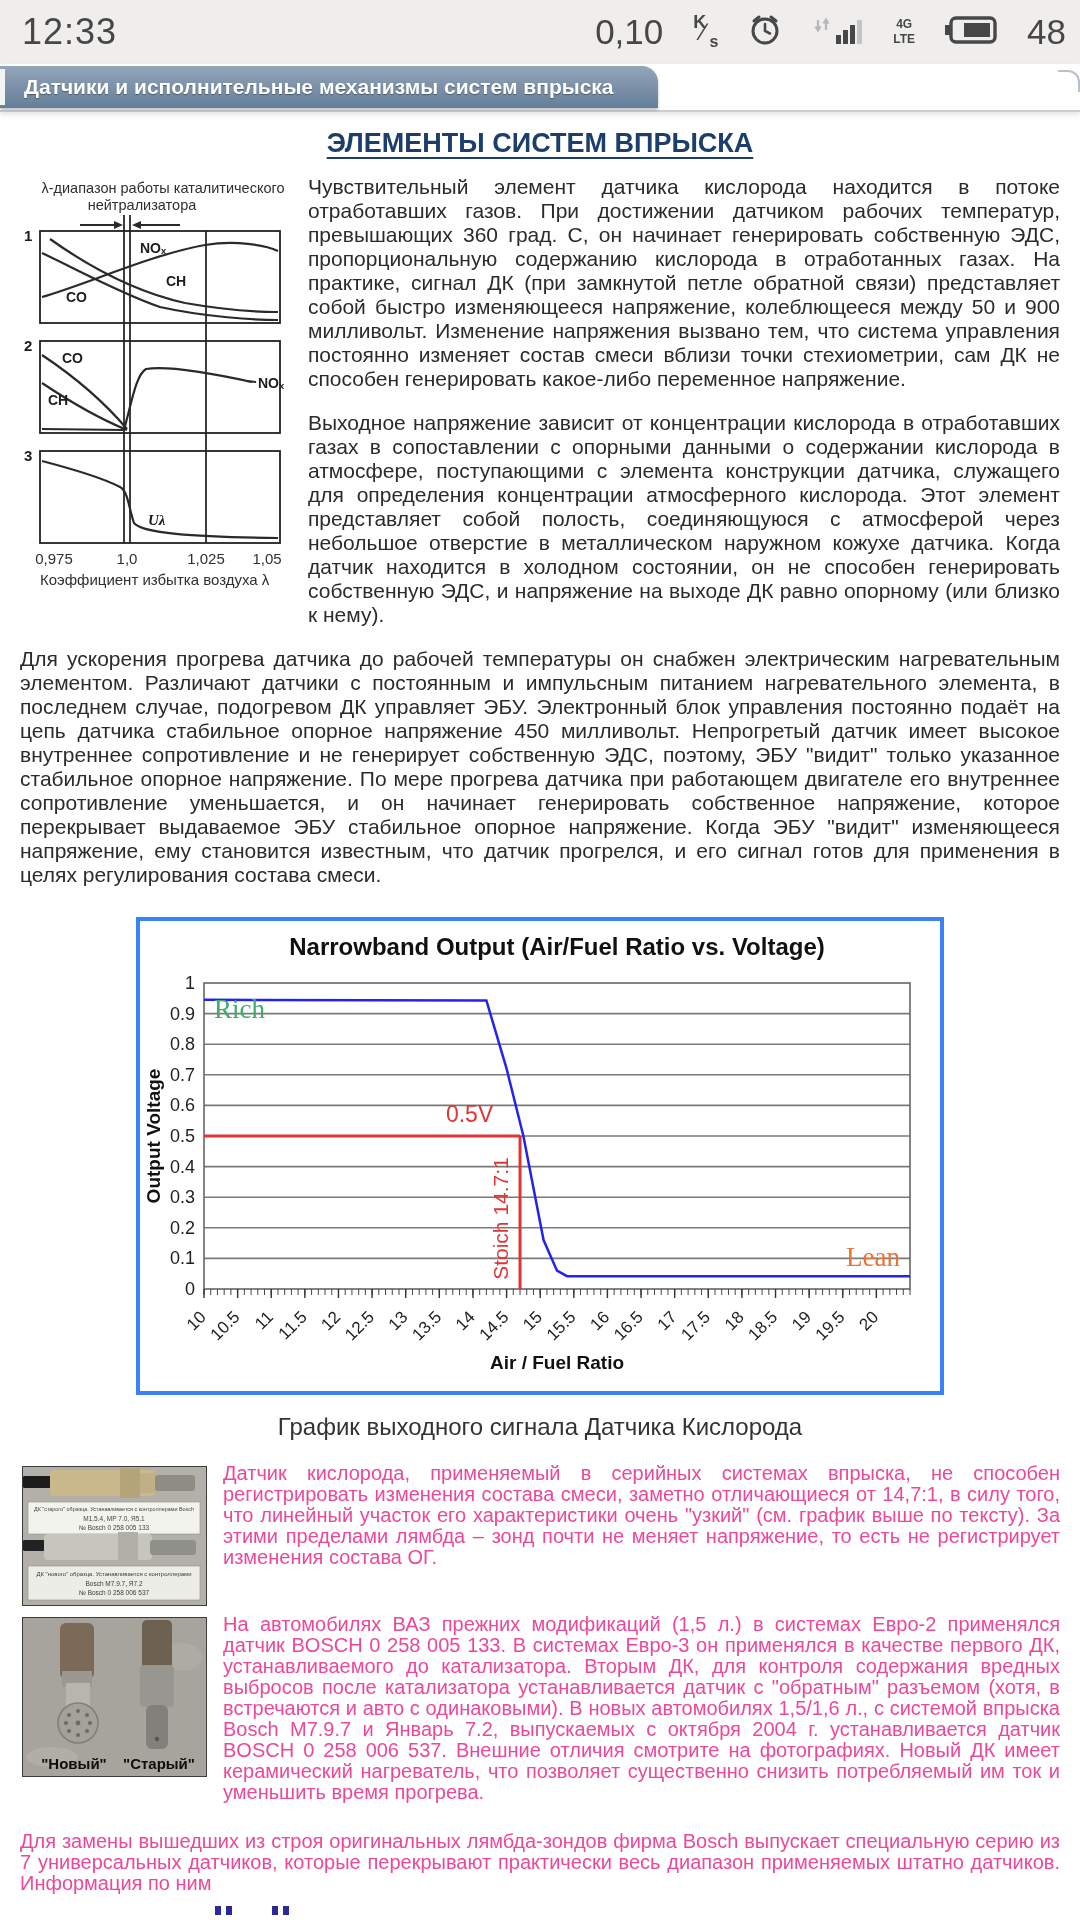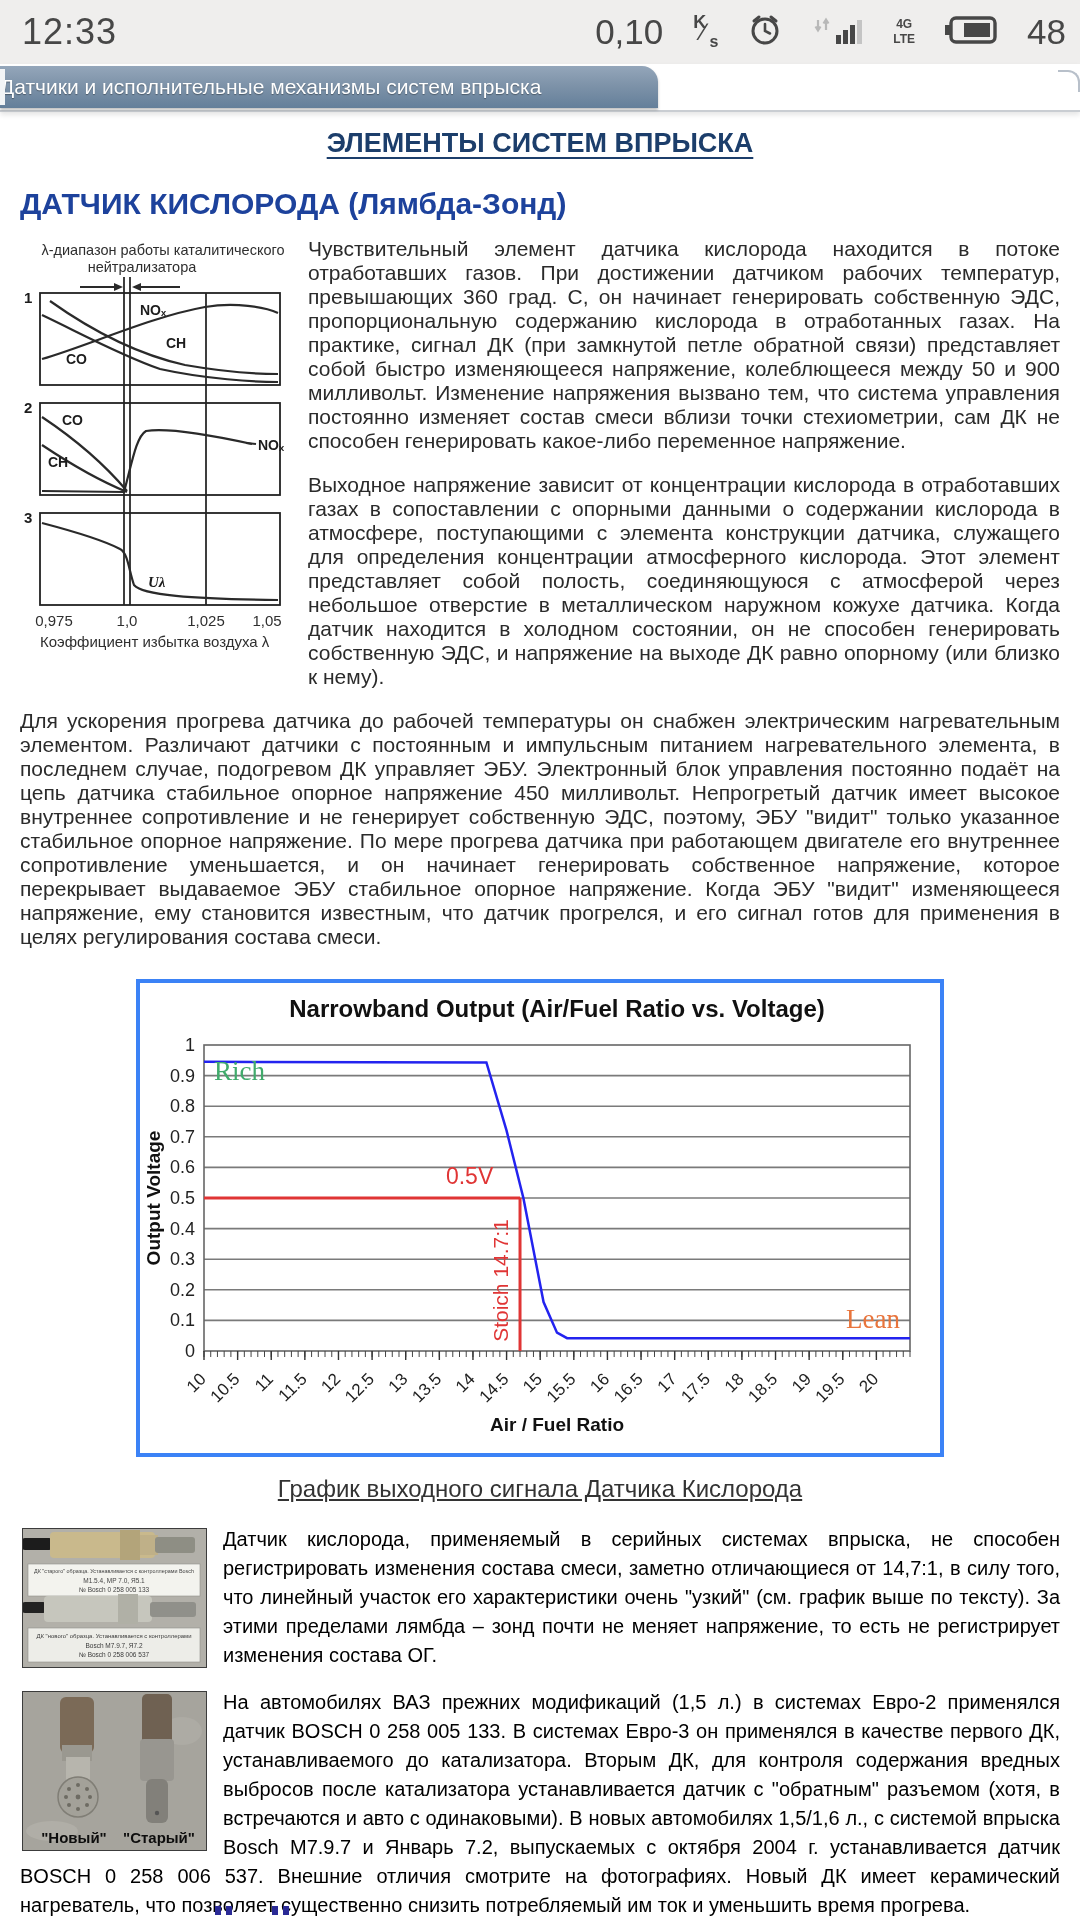--- a/index.html
+++ b/index.html
@@ -33,22 +33,22 @@
   .tab{
     position:absolute;left:0;top:2px;width:658px;height:42px;
     background:linear-gradient(180deg,#94a6ba 0%,#7e93a9 45%,#647f9a 100%);
     border-radius:0 16px 0 0;
     box-shadow:0 2px 3px rgba(0,0,0,.25);
   }
   .tab::before{
     content:"";position:absolute;left:0;top:3px;bottom:3px;width:5px;background:#f2f4f6;
   }
   .tab-label{
-    display:block;padding:0 10px 0 0;line-height:42px;
-    color:#ffffff;font-size:21px;font-weight:normal;
+    display:block;padding:0 10px 0 24px;line-height:42px;
+    color:#ffffff;font-size:21px;font-weight:bold;
     text-shadow:0 1px 1px rgba(0,0,0,.35);
     white-space:nowrap;overflow:hidden;
   }
   .tab-edge-right{
     position:absolute;right:0;top:6px;width:20px;height:20px;
     border-top:2px solid #b8c0ca;border-right:2px solid #b8c0ca;
     border-radius:0 12px 0 0;
   }
   
   .content{padding:0 20px;}
@@ -58,34 +58,34 @@
   }
   .section-title{
     margin:28px 0 0;font-size:30px;font-weight:bold;color:#1d429c;
   }
   .article{margin-top:16px;}
   .par{
     font-size:21px;line-height:24px;margin:0 0 20px;color:#2b2b2b;
     text-align:justify;
   }
   .small-par{
-    font-size:20px;line-height:29px;margin:0 0 18px;color:#000000;
+    font-size:20px;line-height:21px;margin:0 0 18px;color:#ec4899;
     text-align:justify;
   }
   .inline-link{color:#2b2b2b;}
   .figure-left{float:left;width:272px;margin:4px 16px 38px 0;}
   .photo-left{float:left;margin:3px 16px 4px 2px;}
   .clear{clear:both;}
   
   .chartbox{
     width:800px;margin:10px auto 0;border:4px solid #3b82f6;background:#fff;
   }
   .chartbox svg{display:block;}
   .chart-caption{
-    text-align:center;font-size:24px;color:#333;margin:18px 0 22px;text-decoration:underline;
+    text-align:center;font-size:24px;color:#333;margin:18px 0 22px;
   }
   
   .cutoff{position:absolute;top:1906px;left:0;width:100%;height:14px;}
   .cutoff i{position:absolute;top:0;width:6px;height:9px;background:#2a2a96;}
 </style>
 </head>
 <body>
 
 <div class="statusbar">
   <span class="sb-time">12:33</span>
@@ -132,21 +132,20 @@
 <div class="tabstrip">
   <div class="tab">
     <span class="tab-label">Датчики и исполнительные механизмы систем впрыска</span>
   </div>
   <div class="tab-edge-right"></div>
 </div>
 
 <div class="content">
 
   <div class="page-title">ЭЛЕМЕНТЫ СИСТЕМ ВПРЫСКА</div>
-  <div class="section-title">ДАТЧИК КИСЛОРОДА (Лямбда-Зонд)</div>
 
   <div class="article">
 
     <div class="figure-left">
       <svg width="272" height="420" viewBox="0 0 272 420" font-family="Liberation Sans, DejaVu Sans, sans-serif">
         <g fill="#2f2f2f" font-size="14.5" font-weight="500">
           <text x="143" y="14" text-anchor="middle">λ-диапазон работы каталитического</text>
           <text x="122" y="31" text-anchor="middle">нейтрализатора</text>
         </g>
 

